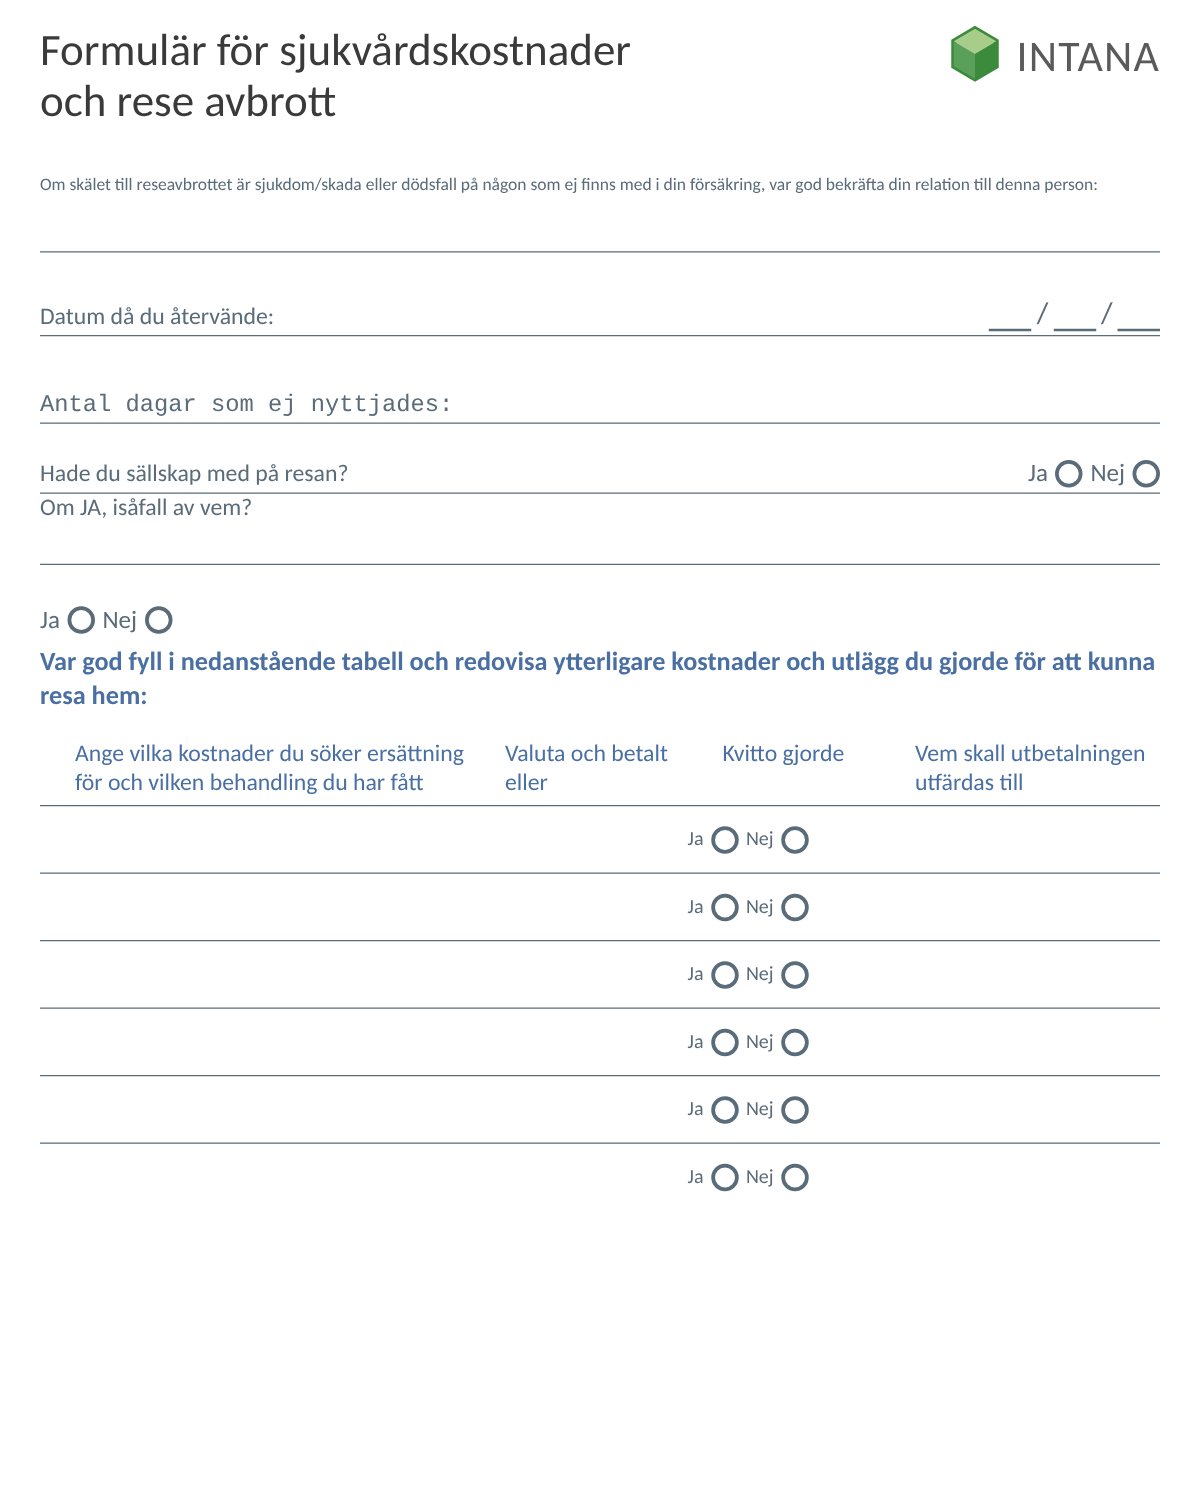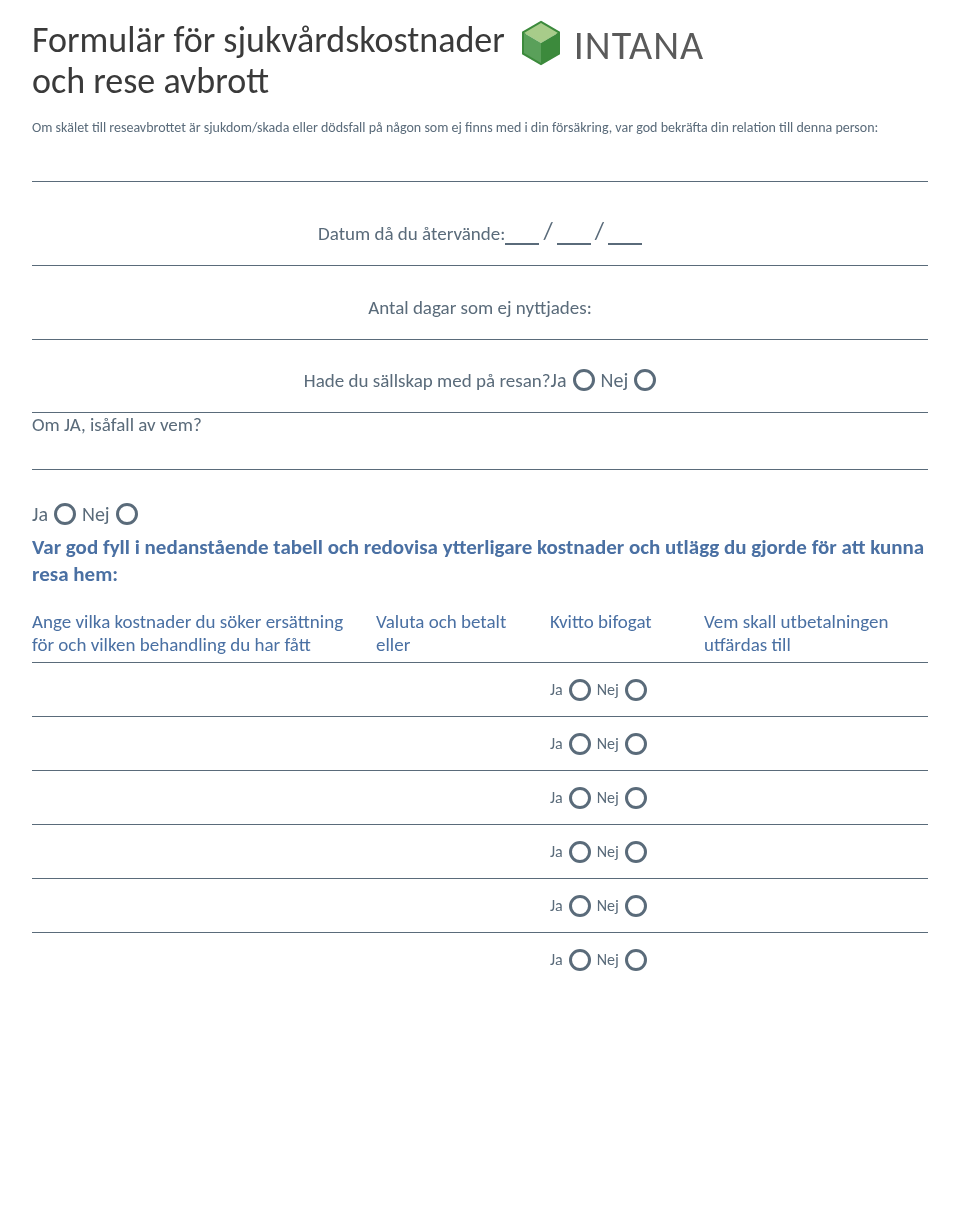--- a/index.html
+++ b/index.html
@@ -6,37 +6,38 @@
   body {
     font-family: Calibri, "Segoe UI", Arial, sans-serif;
     width: 960px;
     height: 1208px;
     padding: 20px 32px;
     color: #5a6b7a;
     background: #fff;
   }
   .header-row {
     display: flex;
+    justify-content: space-between;
     align-items: flex-start;
-    margin-bottom: 16px;
+    margin-bottom: 36px;
     gap: 13px;
   }
   .title-block h1 {
     font-size: 36px;
     font-weight: 400;
     color: #3a3a3a;
     line-height: 1.15;
   }
   .logo {
     display: flex;
     align-items: center;
     gap: 10px;
   }
   .logo-text {
-    font-size: 40px;
+    font-size: 35px;
     font-weight: 400;
     letter-spacing: 1px;
     color: #5a5a5a;
   }
   .intro-text {
     font-size: 14px;
     color: #5a6b7a;
     margin-bottom: 8px;
     line-height: 1.35;
   }
@@ -53,23 +54,22 @@
   }
   .field-label {
     font-size: 19px;
     color: #5a6b7a;
   }
   .date-seg { display: flex; align-items: flex-end; gap: 2px; font-size: 24px; color: #5a6b7a; }
   .date-line { display: inline-block; width: 34px; border-bottom: 2px solid #5a6b7a; height: 20px; }
   .date-slash { padding: 0 2px; }
   .line-under {
     border-bottom: 1.5px solid #5a6b7a;
-    padding-bottom: 20px;
+    padding-bottom: 3px;
     padding-top: 2px;
-    justify-content: center;
   }
   .ja-nej {
     display: flex;
     align-items: center;
     gap: 6px;
   }
   .ja-nej .radio-label {
     font-size: 20px;
     color: #5a6b7a;
   }
@@ -90,20 +90,21 @@
   .table {
     margin-top: 22px;
   }
   .table-head {
     display: flex;
     align-items: flex-start;
     gap: 14px;
     color: #4a70a3;
     font-size: 19px;
     padding-bottom: 6px;
+    margin-left: 28px;
   }
   .col1 { flex: 0 0 330px; }
   .col2 { flex: 0 0 160px; }
   .col3 { flex: 0 0 140px; }
   .col4 { flex: 1; }
   .table-row {
     display: flex;
     align-items: center;
     gap: 14px;
     border-top: 1.5px solid #5a6b7a;
@@ -145,21 +146,21 @@
   <span class="field-label">Datum då du återvände:</span>
   <span class="date-seg">
     <span class="date-line"></span>
     <span class="date-slash">/</span>
     <span class="date-line"></span>
     <span class="date-slash">/</span>
     <span class="date-line"></span>
   </span>
 </div>
 
-<div class="field-row line-under" style="margin-top:28px;">
+<div class="field-row line-under" style="margin-top:42px;font-family:Liberation Mono, monospace;">
   <span class="field-label">Antal dagar som ej nyttjades:</span>
 </div>
 
 <div class="field-row line-under" style="margin-top:26px;">
   <span class="field-label">Hade du sällskap med på resan?</span>
   <span class="ja-nej">
     <span class="radio-label">Ja</span>
     <span class="radio-circle"></span>
     <span class="radio-label">Nej</span>
     <span class="radio-circle"></span>
@@ -181,21 +182,21 @@
     <span class="radio-circle"></span>
   </span>
 </div>
 
 <p class="bold-instr">Var god fyll i nedanstående tabell och redovisa ytterligare kostnader och utlägg du gjorde för att kunna resa hem:</p>
 
 <div class="table">
   <div class="table-head">
     <div class="col1">Ange vilka kostnader du söker ersättning för och vilken behandling du har fått</div>
     <div class="col2">Valuta och betalt eller</div>
-    <div class="col3">Kvitto bifogat</div>
+    <div class="col3">Kvitto gjorde</div>
     <div class="col4">Vem skall utbetalningen utfärdas till</div>
   </div>
 
   <div class="table-row">
     <div class="col1"></div>
     <div class="col2"></div>
     <div class="col3">
       <span class="ja-nej-cell">
         <span class="radio-label">Ja</span>
         <span class="radio-circle"></span>

